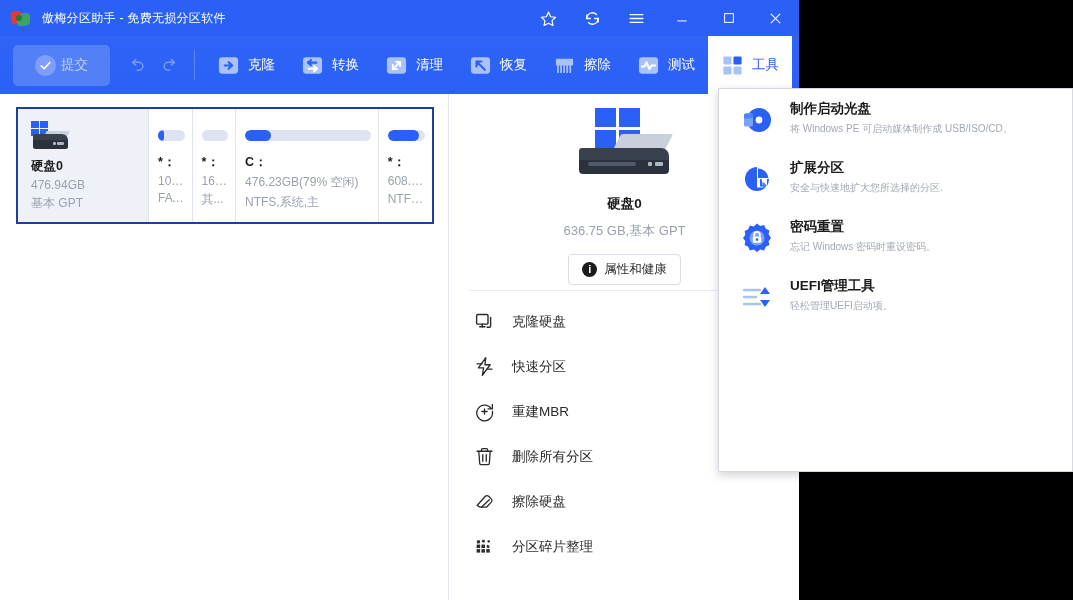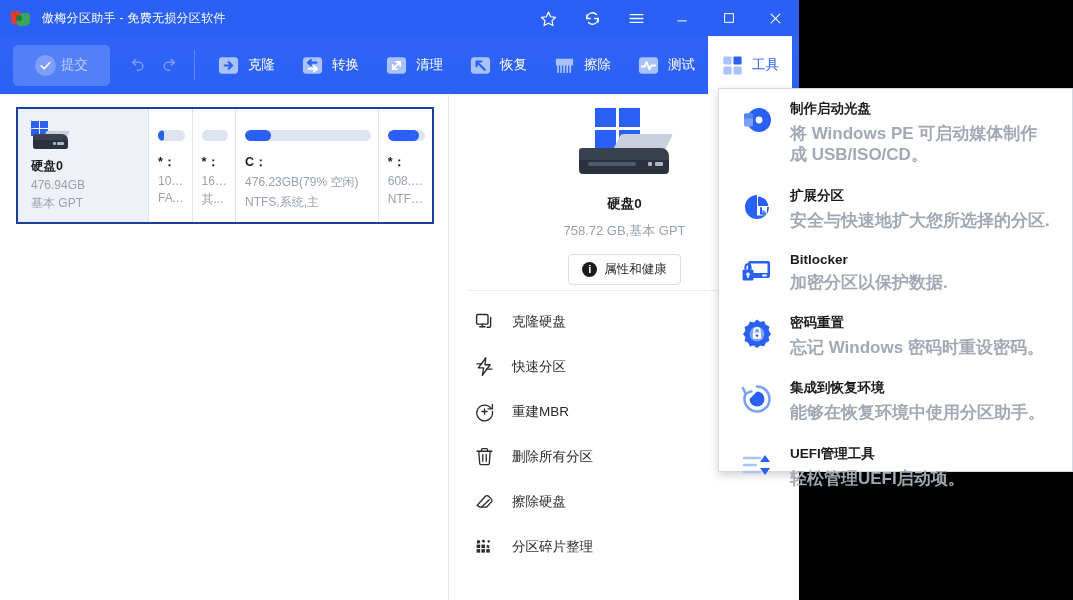--- a/index.html
+++ b/index.html
@@ -150,21 +150,21 @@
   #tools-menu{
     position:absolute;left:718px;top:88px;width:355px;height:384px;
     background:#ffffff;border:1px solid #d5d9e2;box-sizing:border-box;
     box-shadow:0 3px 9px rgba(0,0,0,.18);
   }
   .menu-item{
     display:flex;align-items:flex-start;gap:15px;padding:11px 20px 10px 20px;cursor:default;
   }
   .mi-icon{width:36px;height:36px;flex:none;margin-top:2px;}
   .mi-title{font-size:13.5px;color:#1b1b1b;font-weight:bold;margin-bottom:5px;}
-  .mi-desc{font-size:17px;color:#a2a8b4;line-height:1.25;font-weight:bold;}
+  .mi-desc{font-size:10px;color:#a2a8b4;line-height:1.25;}
 </style>
 </head>
 <body>
 
 <div id="app-window">
 
   <div id="titlebar">
     <div id="app-logo">
       <div class="lg1"></div>
         <div class="lg2"></div>
@@ -392,21 +392,21 @@
               <i></i>
             </div>
           <div class="slab"></div>
             <div class="bodya"></div>
             <div class="bodyb"></div>
           <div class="slot"></div>
             <div class="l1"></div>
             <div class="l2"></div>
         </div>
         <div id="ds-name">硬盘0</div>
-        <div id="ds-info">758.72 GB,基本 GPT</div>
+        <div id="ds-info">636.75 GB,基本 GPT</div>
         <div id="health-btn">
           <span class="info-dot">i</span>
           <span class="ilab">属性和健康</span>
         </div>
       </div>
 
       <div id="pane-div"></div>
 
       <div id="action-list">
 
@@ -516,67 +516,37 @@
         <path d="M22 19v5.5h4" stroke="#2a60f5" stroke-width="2" fill="none" stroke-linecap="round"></path>
         <path d="M24.2 22.3l2.4 2.2-2.4 2.2" stroke="#4f84f8" stroke-width="2" fill="none" stroke-linecap="round" stroke-linejoin="round"></path>
       </svg>
     </span>
     <span>
       <span class="mi-title" style="display:block">扩展分区</span>
       <span class="mi-desc" style="display:block">安全与快速地扩大您所选择的分区.</span>
     </span>
   </div>
 
-  <div class="menu-item">
-    <span class="mi-icon">
-      <svg width="36" height="36" viewBox="0 0 36 36">
-        <rect x="9" y="7" width="22" height="17" rx="2" fill="#2a60f5"></rect>
-        <rect x="11.5" y="9.5" width="17" height="9.5" fill="#ffffff"></rect>
-        <rect x="23" y="20.5" width="5" height="2" rx="1" fill="#ffffff"></rect>
-        <rect x="3.5" y="15.5" width="11" height="11" rx="1.6" fill="#2a60f5"></rect>
-        <path d="M6.4 15.5v-2.6a2.6 2.6 0 0 1 5.2 0v2.6" stroke="#2a60f5" stroke-width="2" fill="none"></path>
-        <circle cx="9" cy="20.3" r="1.8" fill="#ffffff"></circle>
-        <rect x="8.2" y="20.5" width="1.6" height="3.5" fill="#ffffff"></rect>
-      </svg>
-    </span>
-    <span>
-      <span class="mi-title" style="display:block">Bitlocker</span>
-      <span class="mi-desc" style="display:block">加密分区以保护数据.</span>
-    </span>
-  </div>
 
   <div class="menu-item">
     <span class="mi-icon">
       <svg width="36" height="36" viewBox="0 0 36 36">
         <path d="M18 3.5l3.2 2.4 3.9-.8 1.7 3.6 3.6 1.7-.8 3.9L32 18l-2.4 3.2.8 3.9-3.6 1.7-1.7 3.6-3.9-.8L18 32l-3.2-2.4-3.9.8-1.7-3.6-3.6-1.7.8-3.9L4 18l2.4-3.2-.8-3.9 3.6-1.7 1.7-3.6 3.9.8z" fill="#2a60f5"></path>
         <circle cx="18" cy="18" r="7.5" fill="#7aa2fb"></circle>
         <path d="M15.2 16.6v-1.9a2.8 2.8 0 0 1 5.6 0v1.9" stroke="#ffffff" stroke-width="1.8" fill="none"></path>
         <rect x="13.8" y="16.4" width="8.4" height="6.4" rx="1.2" fill="#ffffff"></rect>
         <circle cx="18" cy="19.6" r="1.3" fill="#2a60f5"></circle>
       </svg>
     </span>
     <span>
       <span class="mi-title" style="display:block">密码重置</span>
       <span class="mi-desc" style="display:block">忘记 Windows 密码时重设密码。</span>
     </span>
   </div>
 
-  <div class="menu-item">
-    <span class="mi-icon">
-      <svg width="36" height="36" viewBox="0 0 36 36">
-        <path d="M18 5.5a12.5 12.5 0 1 1-11 6.6" stroke="#7aa2fb" stroke-width="2.6" fill="none" stroke-linecap="round"></path>
-        <polyline points="4,7 6.6,12.6 12.4,10.4" stroke="#7aa2fb" stroke-width="2.6" fill="none" stroke-linecap="round" stroke-linejoin="round"></polyline>
-        <path d="M18 10.5a7.5 7.5 0 1 1-7.5 7.5z" fill="#2a60f5"></path>
-      </svg>
-    </span>
-    <span>
-      <span class="mi-title" style="display:block">集成到恢复环境</span>
-      <span class="mi-desc" style="display:block">能够在恢复环境中使用分区助手。</span>
-    </span>
-  </div>
 
   <div class="menu-item">
     <span class="mi-icon">
       <svg width="36" height="36" viewBox="0 0 36 36">
         <g stroke="#a9c2fa" stroke-width="2.4" stroke-linecap="round">
           <line x1="5" y1="11" x2="21" y2="11"></line>
             <line x1="5" y1="18" x2="17" y2="18"></line>
             <line x1="5" y1="25" x2="21" y2="25"></line>
         </g>
         <polygon points="26,8 31,15 21,15" fill="#2a60f5"></polygon>

